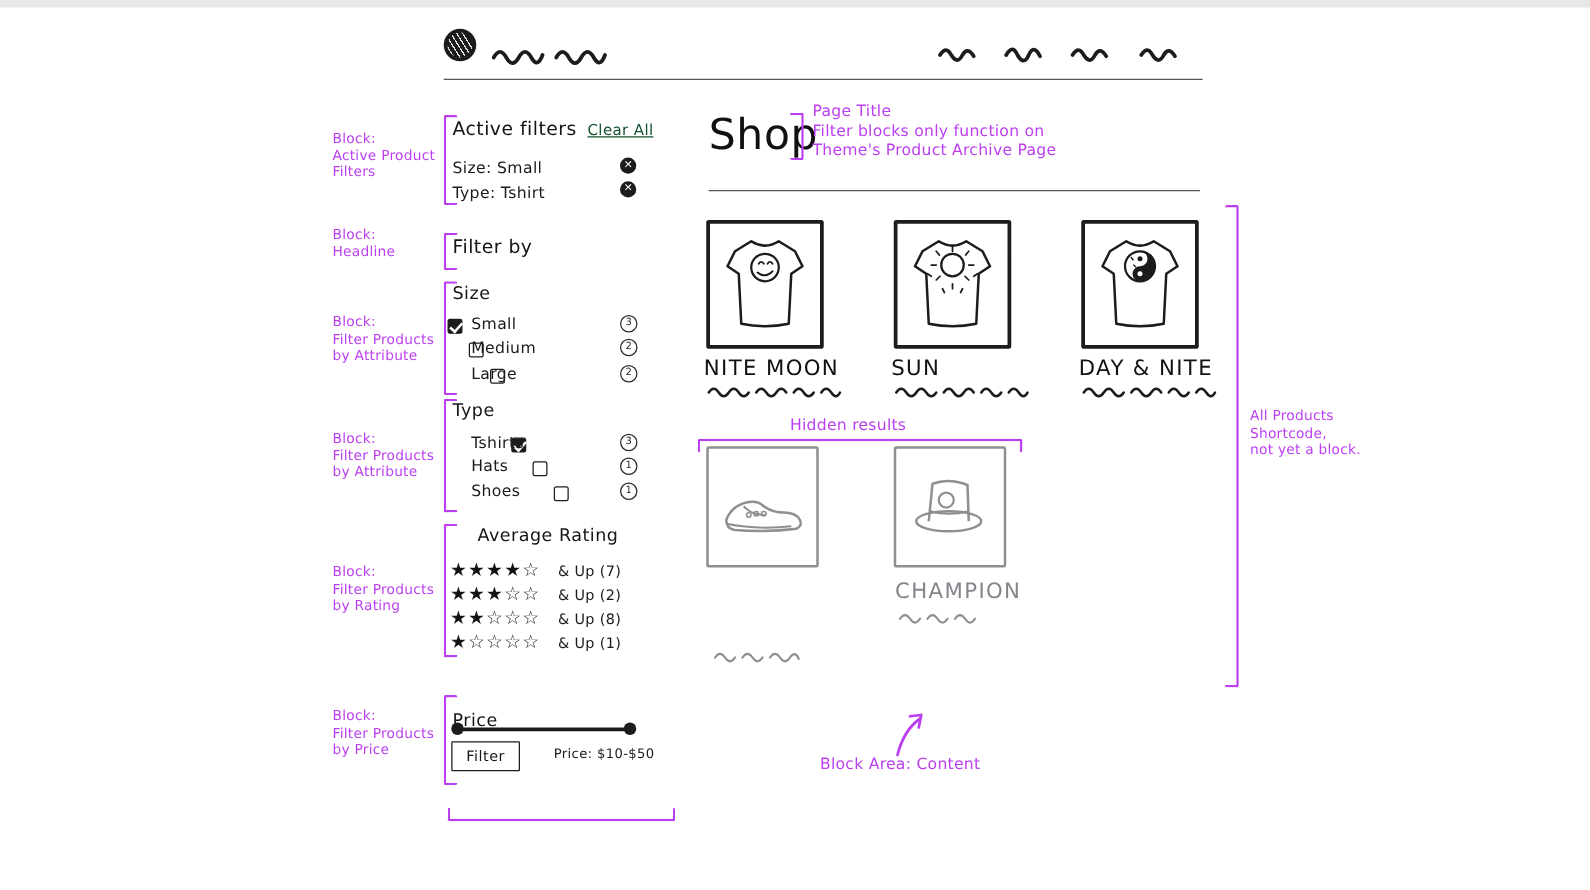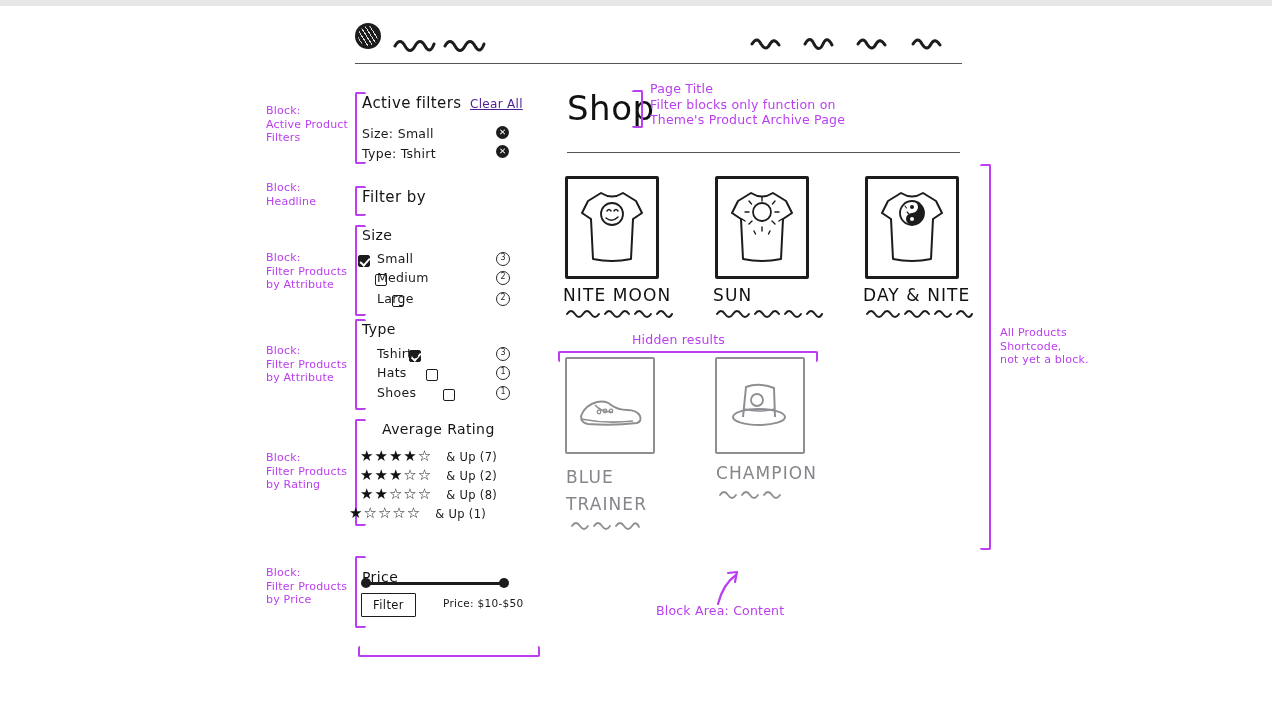--- a/index.html
+++ b/index.html
@@ -99,21 +99,21 @@
     color: #141414;
     letter-spacing: .4px;
   }
   .sb-row {
     font-size: 12.5px;
     color: #1a1a1a;
     letter-spacing: .3px;
   }
   .clear-all {
     font-size: 12px;
-    color: #4c1d95;
+    color: #14532d;
     text-decoration: underline;
     letter-spacing: .3px;
   }
   .x-btn {
     width: 13px; height: 13px; border-radius: 50%;
     background: #1c1c1c;
     color: #fff;
     font-size: 8.5px;
     line-height: 13px;
     text-align: center;
@@ -322,21 +322,21 @@
     <span class="hand rating-text" style="margin-left:9px;">&amp; Up (7)</span>
   </div>
   <div class="abs" style="left:360px; top:459px;">
     <span class="hand star">★★★☆☆</span>
     <span class="hand rating-text" style="margin-left:9px;">&amp; Up (2)</span>
   </div>
   <div class="abs" style="left:360px; top:478px;">
     <span class="hand star">★★☆☆☆</span>
     <span class="hand rating-text" style="margin-left:9px;text-align:center;">&amp; Up (8)</span>
   </div>
-  <div class="abs" style="left:349px; top:497px;">
+  <div class="abs" style="left:360px; top:497px;">
     <span class="hand star">★☆☆☆☆</span>
     <span class="hand rating-text" style="margin-left:9px;">&amp; Up (1)</span>
   </div>
 
   
   <div class="abs bracket" style="left:355px; top:550px; height:68px;"></div>
   <div class="abs hand sb-title" style="left:362px; top:552px; font-size:14px;margin-top:11px;">Price</div>
 
   <div class="abs slider-track" style="left:364px; top:576px; width:142px;">
     <div class="abs slider-knob" style="left:-3px;"></div>
@@ -421,21 +421,20 @@
   <div class="abs prod-frame muted" style="left:565px; top:351px; width:90px; height:97px;">
     <svg width="85" height="92" viewBox="0 0 85 92">
       <path d="M14 57 q4 -11 16 -14 q9 -2 14 3 q7 5 16 5 q10 0 13 6 q2 5 -3 7 q-24 3 -49 1 q-7 -1 -7 -8 Z" stroke="#8f8f93" stroke-width="2" fill="none" stroke-linejoin="round"></path>
       <path d="M28 46 q6 7 17 7" stroke="#8f8f93" stroke-width="1.6" fill="none"></path>
       <circle cx="32" cy="53" r="1.8" stroke="#8f8f93" stroke-width="1.3" fill="none"></circle>
       <circle cx="38" cy="52" r="1.8" stroke="#8f8f93" stroke-width="1.3" fill="none"></circle>
       <circle cx="44" cy="52" r="1.8" stroke="#8f8f93" stroke-width="1.3" fill="none"></circle>
       <path d="M14 60 q25 5 52 2" stroke="#8f8f93" stroke-width="1.6" fill="none"></path>
     </svg>
   </div>
-  <div class="abs hand prod-name muted" style="left:566px; top:458px; line-height:27px; width:110px;">BLUE TRAINER</div>
   <svg class="abs" style="left:570px; top:512px;" width="82" height="14">
     <path d="M2 8 q4 -6 8 0 q4 6 8 0" stroke="#8f8f93" stroke-width="1.8" fill="none" stroke-linecap="round"></path>
     <path d="M24 8 q4 -6 8 0 q4 6 8 0" stroke="#8f8f93" stroke-width="1.8" fill="none" stroke-linecap="round"></path>
     <path d="M46 8 q4 -6 8 0 q4 6 8 0 q4 -6 7 1" stroke="#8f8f93" stroke-width="1.8" fill="none" stroke-linecap="round"></path>
   </svg>
 
   
   <div class="abs prod-frame muted" style="left:715px; top:351px; width:90px; height:97px;">
     <svg width="85" height="92" viewBox="0 0 85 92">
       <path d="M26 58 L29 28 q13 -5 28 1 L58 58" stroke="#8f8f93" stroke-width="2" fill="none" stroke-linejoin="round"></path>

